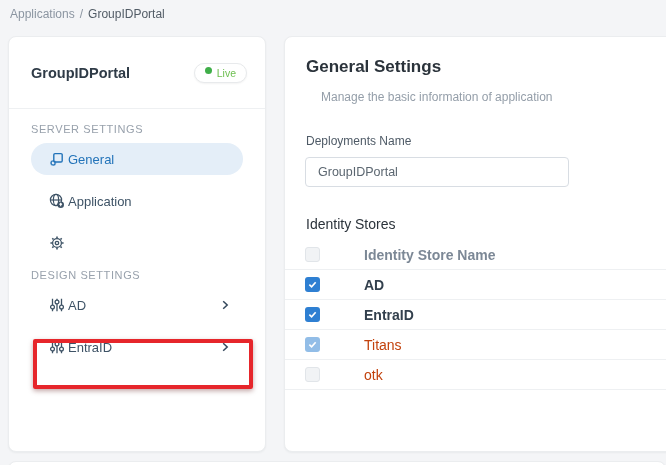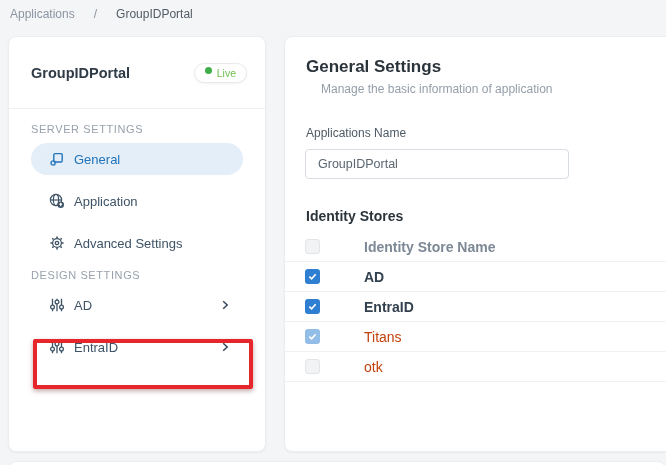--- a/index.html
+++ b/index.html
@@ -3,21 +3,21 @@
 <meta charset="utf-8">
 <style>
   html,body{margin:0;padding:0;}
   body{
     width:666px;height:465px;overflow:hidden;position:relative;
     background:#f4f5f7;
     font-family:"Liberation Sans",sans-serif;
     -webkit-font-smoothing:antialiased;
   }
   
-  .breadcrumb{position:absolute;left:10px;top:7px;font-size:12px;color:#8b95a1;display:flex;gap:19px;align-items:center;}
+  .breadcrumb{position:absolute;left:10px;top:7px;font-size:12px;color:#8b95a1;display:flex;gap:5px;align-items:center;}
   .breadcrumb .crumb-link{color:#8b95a1;cursor:pointer;}
   .breadcrumb .crumb-sep{color:#8b95a1;}
   .breadcrumb .crumb-current{color:#525c66;}
 
   
   .card{background:#fff;border:1px solid #ebedef;box-shadow:0 1px 2px rgba(20,30,40,.05);}
   .sidebar-card{position:absolute;left:8px;top:36px;width:256px;height:414px;border-radius:8px;}
   .main-card{position:absolute;left:284px;top:36px;width:400px;height:414px;border-radius:8px;}
   .bottom-card{position:absolute;left:8px;top:461px;width:656px;height:12px;border-radius:8px 8px 0 0;}
 
@@ -25,40 +25,40 @@
   .sidebar-header{height:71px;display:flex;align-items:center;justify-content:space-between;
     padding:0 18px 0 22px;border-bottom:1px solid #eef0f2;}
   .app-title{font-size:14.5px;font-weight:bold;color:#2f3b47;}
   .live-badge{display:flex;gap:5px;border:1px solid #e8eaec;border-radius:12px;
     padding:3px 10px;font-size:10.5px;color:#6dbf50;background:#fff;box-shadow:0 1px 2px rgba(0,0,0,.05);}
   .live-dot{width:7px;height:7px;border-radius:50%;background:#3fae49;}
 
   .section-label{margin:14px 0 8px 22px;font-size:11px;letter-spacing:.6px;color:#98a1ac;}
   .section-label.design{margin-top:8px;}
 
-  .nav-item{height:32px;display:flex;align-items:center;gap:9px;margin:0 22px 10px 22px;
+  .nav-item{height:32px;display:flex;align-items:center;gap:3px;margin:0 22px 10px 22px;
     padding-left:18px;font-size:13px;color:#3e5366;border-radius:16px;cursor:pointer;}
   .nav-item .nav-icon{width:16px;height:16px;flex:0 0 16px;display:flex;align-items:center;justify-content:center;color:#3e5366;}
   .nav-item.active{background:#e4eef8;color:#2273b9;}
   .nav-item.active .nav-icon{color:#2273b9;}
   .nav-item .chevron{margin-left:auto;margin-right:12px;color:#33475b;display:flex;}
 
   .annotation-box{position:absolute;left:24px;top:302px;width:212px;height:42px;
     border:4px solid #e6262b;border-radius:2px;box-shadow:0 2px 5px rgba(80,0,0,.35);pointer-events:none;}
 
   
   .main-inner{padding:16px 20px 0 20px;}
-  .page-title{font-size:17px;font-weight:bold;color:#2b333b;margin:4px 0 5px 1px;}
+  .page-title{font-size:17px;font-weight:bold;color:#2b333b;margin:4px 0 13px 1px;}
   .page-subtitle{font-size:12px;color:#949ea9;margin-left:16px;}
 
   .field-label{margin:30px 0 0 1px;font-size:12px;color:#4e5a66;}
   .text-input{display:block;margin-top:9px;width:238px;height:28px;border:1px solid #d8dde3;border-radius:4px;
     padding:0 12px;font-size:12.5px;color:#5b6670;font-family:"Liberation Sans",sans-serif;background:#fff;outline:none;}
 
-  .stores-title{margin:29px 0 0 1px;font-size:14px;font-weight:bold;color:#2b333b;}
+  .stores-title{margin:29px 0 0 1px;font-size:14px;font-weight:normal;color:#2b333b;}
   .stores-table{margin:8px -20px 0 -20px;}
   .store-row{display:flex;align-items:center;height:29px;padding-left:20px;border-bottom:1px solid #eef0f2;}
   .store-row.header{color:#7c8896;font-weight:bold;font-size:12.5px;}
   .store-name{font-size:14px;margin-left:44px;}
   .store-name.strong{font-weight:bold;color:#33404d;}
   .store-name.muted{color:#c2410c;}
   .checkbox{width:15px;height:15px;border-radius:3px;display:flex;align-items:center;justify-content:center;box-sizing:border-box;cursor:pointer;}
   .checkbox.unchecked{background:#f1f3f5;border:1px solid #e1e5e9;}
   .checkbox.checked{background:#2e7fd2;}
   .checkbox.disabled{background:#92bde7;cursor:default;}
@@ -110,21 +110,20 @@
   </div>
 
   <div class="nav-item">
     <span class="nav-icon">
       <svg width="16" height="16" viewBox="0 0 16 16" fill="none" stroke="currentColor" stroke-width="1.3">
         <circle cx="8" cy="8" r="4.4"></circle>
         <circle cx="8" cy="8" r="1.7"></circle>
         <path d="M8 1.4 V3 M8 13 V14.6 M1.4 8 H3 M13 8 H14.6 M3.3 3.3 L4.5 4.5 M11.5 11.5 L12.7 12.7 M12.7 3.3 L11.5 4.5 M4.5 11.5 L3.3 12.7" stroke-width="1.6"></path>
       </svg>
     </span>
-    <span>Advanced Settings</span>
   </div>
 
 
   <div class="section-label design">DESIGN SETTINGS</div>
 
   <div class="nav-item">
     <span class="nav-icon">
       <svg width="16" height="16" viewBox="0 0 16 16" fill="none" stroke="currentColor" stroke-width="1.3">
         <path d="M3.5 1.8 V14.2 M8 1.8 V14.2 M12.5 1.8 V14.2"></path>
         <circle cx="3.5" cy="10" r="1.9" fill="#ffffff"></circle>
@@ -158,21 +157,21 @@
   </div>
 
   <div class="annotation-box"></div>
 </div>
 
 <div class="card main-card">
   <div class="main-inner">
     <div class="page-title">General Settings</div>
     <div class="page-subtitle">Manage the basic information of application</div>
 
-    <div class="field-label">Applications Name</div>
+    <div class="field-label">Deployments Name</div>
     <input class="text-input" type="text" value="GroupIDPortal" style="">
 
     <div class="stores-title">Identity Stores</div>
 
     <div class="stores-table">
 
       <div class="store-row header">
         <span class="checkbox unchecked"></span>
         <span class="store-name">Identity Store Name</span>
       </div>

